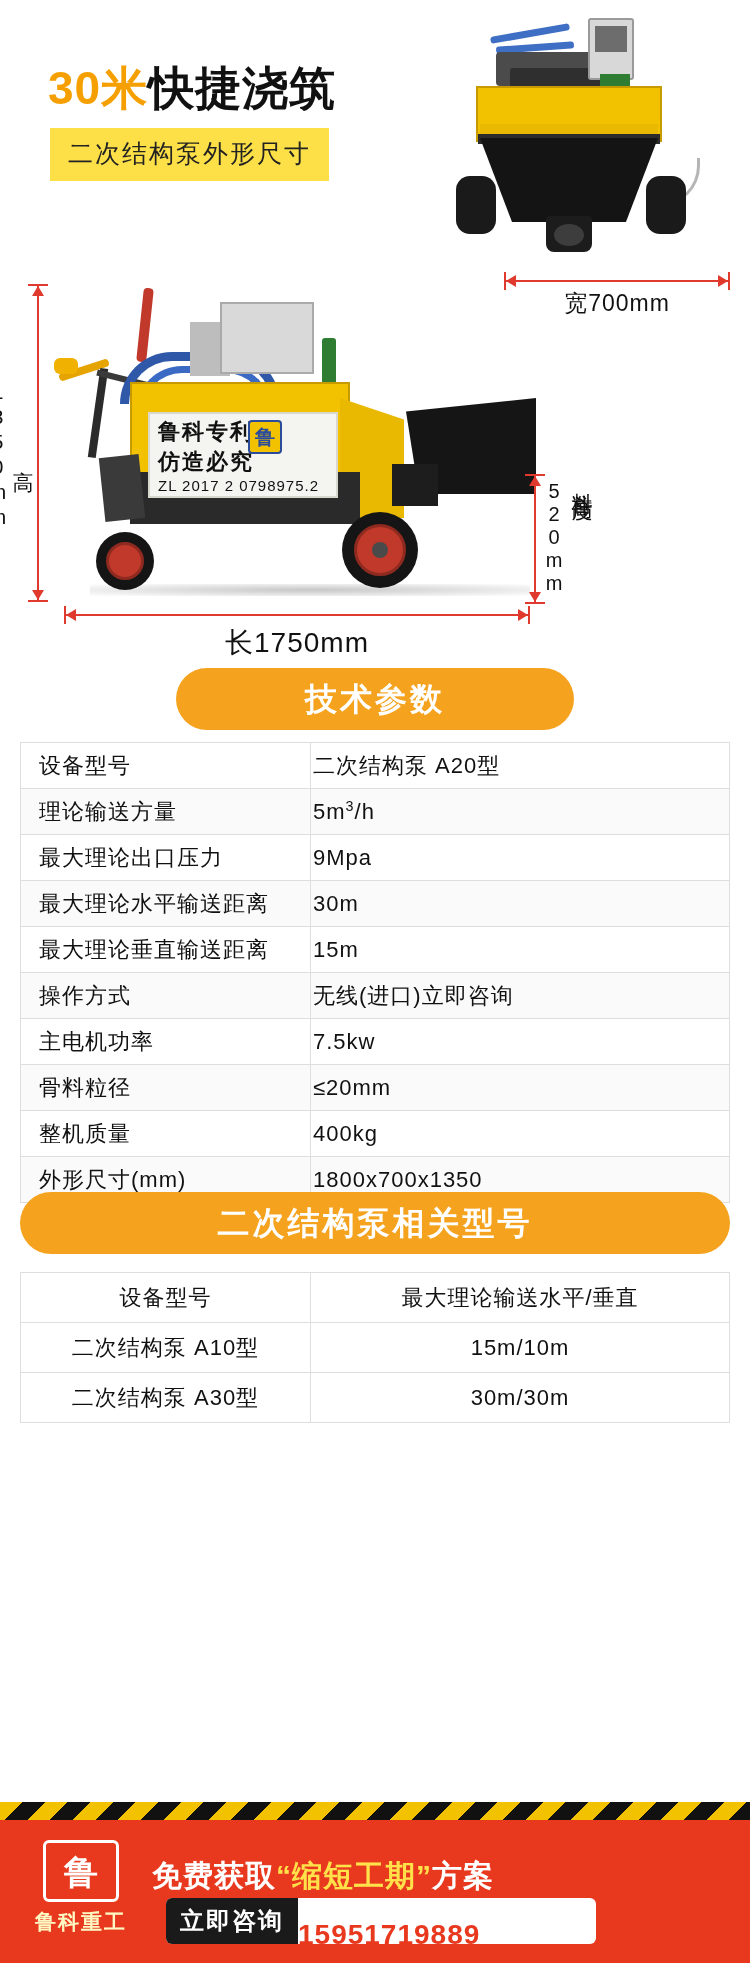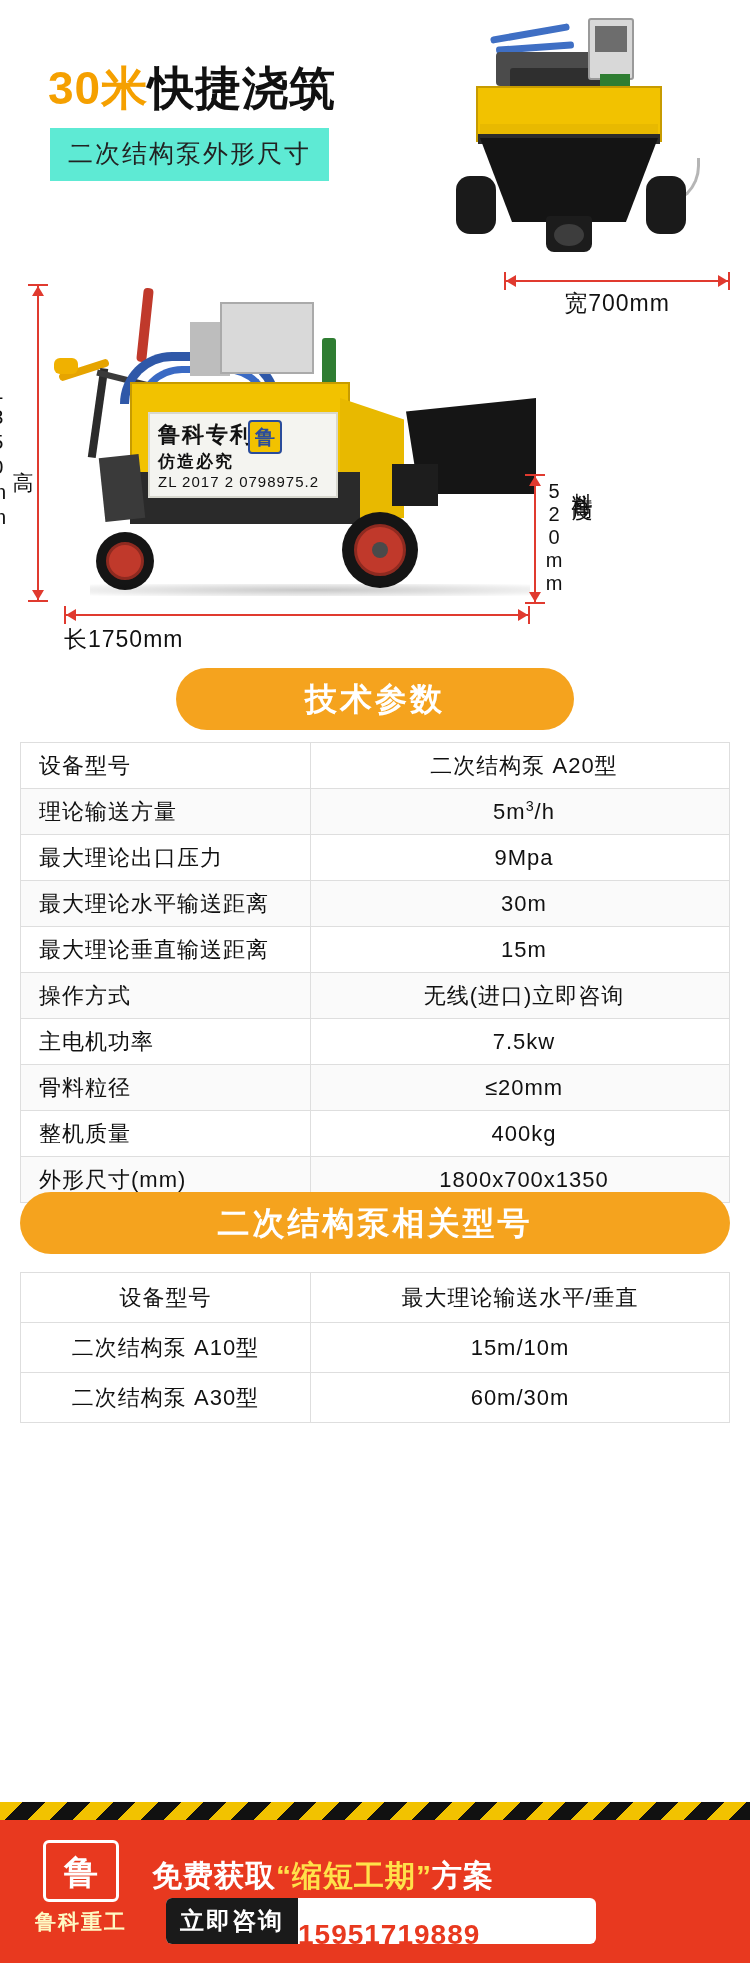--- a/index.html
+++ b/index.html
@@ -25,21 +25,21 @@
     font-weight: bold;
     letter-spacing: 1px;
     white-space: nowrap;
   }
   .title-main .num { color: #f5a000; }
   .title-main .rest { color: #111111; font-family: Liberation Serif, serif; }
   .title-sub {
     position: absolute;
     left: 50px;
     top: 128px;
-    background: #5eead4;
+    background: #fde047;
     color: #222222;
     font-size: 25px;
     padding: 9px 18px 11px 18px;
     letter-spacing: 2px;
     white-space: nowrap;
   }
 
   
   .front-view {
     position: absolute;
@@ -219,22 +219,22 @@
   }
   .dim-length .cap-l { left: 0; }
   .dim-length .cap-r { right: 0; }
   .dim-length .arw-l, .dim-length .arw-r {
     position: absolute; top: 3px; width: 0; height: 0;
     border-top: 6px solid transparent; border-bottom: 6px solid transparent;
   }
   .dim-length .arw-l { left: 2px; border-right: 10px solid #e03a2f; }
   .dim-length .arw-r { right: 2px; border-left: 10px solid #e03a2f; }
   .dim-length .lbl {
-    position: absolute; left: 0; top: 18px; width: 100%; 
-    font-size: 23px; color: #111; letter-spacing: 1px;
+    position: absolute; left: 0; top: 18px; width: 100%; text-align: center;
+    font-size: 28px; color: #111; letter-spacing: 1px;
   }
 
   
   .machine { position: absolute; left: 40px; top: 18px; width: 500px; height: 322px; }
   .m { position: absolute; }
 
   .m-handle-bar { left: 18px; top: 86px; width: 52px; height: 8px; background: #e6a400; border-radius: 4px; transform: rotate(-18deg); }
   .m-handle-grip { left: 14px; top: 78px; width: 24px; height: 16px; background: #f0b100; border-radius: 6px; }
   .m-handle-post { left: 54px; top: 88px; width: 8px; height: 90px; background: #2b2b2b; transform: rotate(8deg); }
   .m-handle-x1 { left: 56px; top: 98px; width: 70px; height: 6px; background: #3a3a3a; transform: rotate(14deg); }
@@ -252,21 +252,21 @@
   .m-darkframe { left: 90px; top: 192px; width: 230px; height: 52px; background: #2a2a2a; }
   .m-darkframe2 { left: 62px; top: 176px; width: 40px; height: 64px; background: #3a3a3a; transform: rotate(-6deg); }
 
   .m-sign {
     left: 108px; top: 132px; width: 190px; height: 86px;
     background: #f4f4f0; border: 2px solid #d8d8cf;
     display: flex; flex-direction: column; justify-content: center;
     padding-left: 8px;
   }
   .m-sign .l1 { font-size: 22px; font-weight: bold; color: #111; letter-spacing: 2px; }
-  .m-sign .l2 { font-size: 17px; font-weight: bold; color: #111; letter-spacing: 2px; }
+  .m-sign .l2 { font-size: 22px; font-weight: bold; color: #111; letter-spacing: 2px; }
   .m-sign .l3 { font-size: 15px; color: #111; letter-spacing: 1px; }
   .m-sign-logo {
     position: absolute; right: 54px; top: 6px; width: 34px; height: 34px;
     background: #f2c200; border: 2px solid #2a4c9b; border-radius: 4px;
     color: #2a4c9b; font-size: 20px; font-weight: bold; text-align: center; line-height: 30px;
   }
 
   .m-hopper {
     left: 366px; top: 118px; width: 130px; height: 96px; background: #151515;
     clip-path: polygon(0 14%, 100% 0, 100% 100%, 10% 100%);
@@ -324,22 +324,22 @@
   }
   .spec-table td {
     border: 1px solid #dedede;
     height: 46px;
     font-size: 22px;
     color: #111111;
     padding: 0 0 0 18px;
     letter-spacing: 1px;
   }
   .spec-table td.val {
-    text-align: center;
-    padding-left: 8px;
+    text-align: left;
+    padding-left: 2px;
   }
   .spec-table td.key { width: 290px; }
   .spec-table tr:nth-child(even) { background: #fafafa; }
 
   .rel-table {
     position: absolute; left: 20px; top: 1272px; width: 710px;
     border-collapse: collapse;
   }
   .rel-table td {
     border: 1px solid #dedede;
@@ -558,21 +558,21 @@
     <tr>
       <td class="c1">设备型号</td>
       <td>最大理论输送水平/垂直</td>
     </tr>
     <tr>
       <td class="c1">二次结构泵 A10型</td>
       <td>15m/10m</td>
     </tr>
     <tr>
       <td class="c1">二次结构泵 A30型</td>
-      <td>60m/30m</td>
+      <td>30m/30m</td>
     </tr>
   </tbody>
 </table>
 
 <div class="footer">
   <div class="footer-stripe"></div>
 
   <div class="footer-logo">
     <div class="badge">鲁</div>
     <div class="name">鲁科重工</div>

